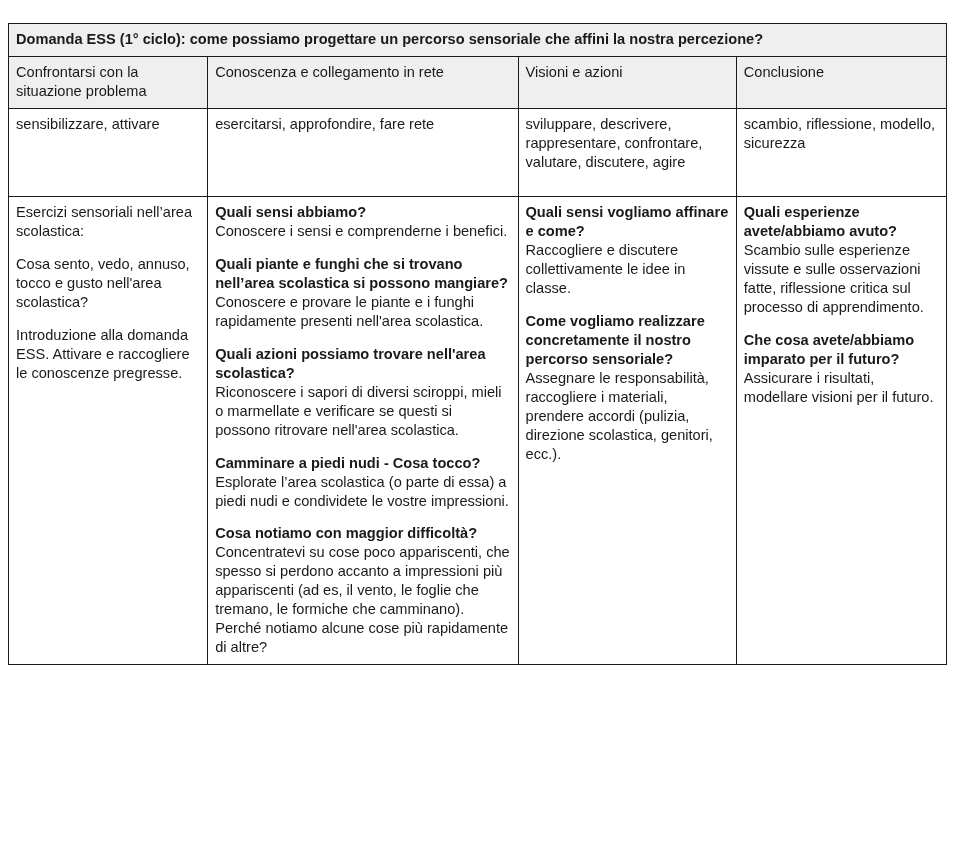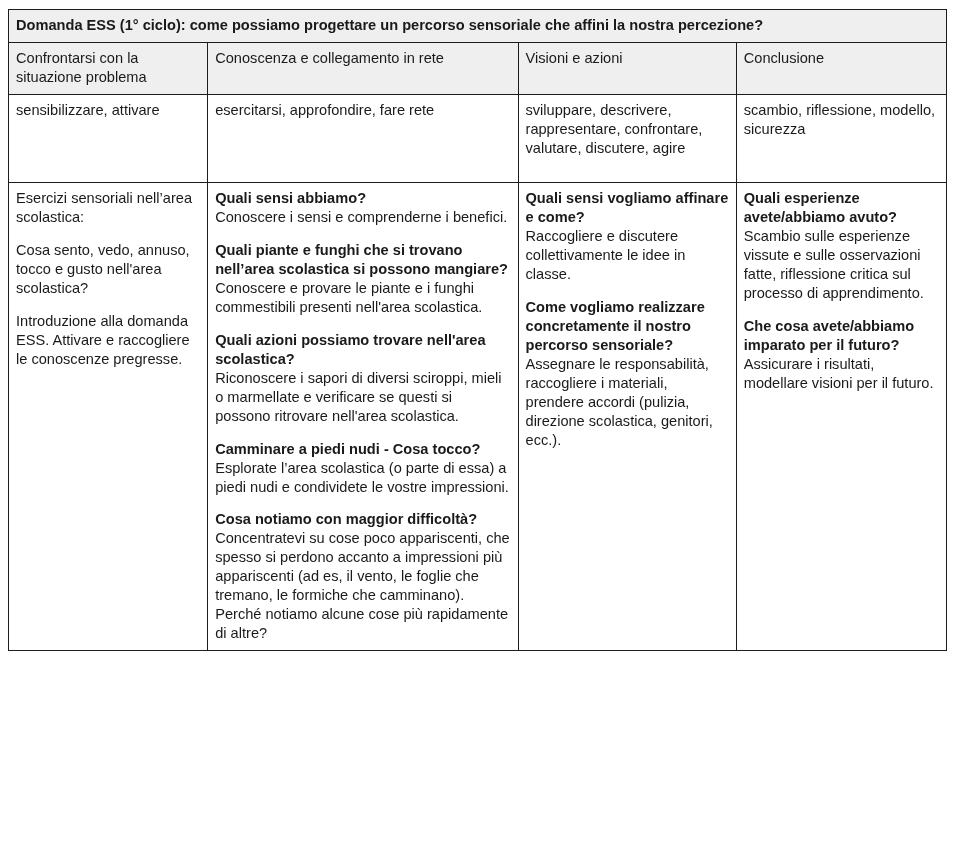--- a/index.html
+++ b/index.html
@@ -12,21 +12,21 @@
     height: 862px;
     overflow: hidden;
     font-family: "Liberation Sans", sans-serif;
     color: #1a1a1a;
   }
   .page {
     position: relative;
     width: 955px;
     height: 748px;
     box-sizing: border-box;
-    padding: 9px 8px 0 8px;
+    padding: 23px 8px 0 8px;
   }
   table.ess {
     width: 939px;
     border-collapse: collapse;
     table-layout: fixed;
   }
   table.ess td {
     border: 1px solid #1c1c1c;
     vertical-align: top;
     padding: 6px 7px 7px 7px;
@@ -126,21 +126,21 @@
           </div>
         </td>
 
         <td>
           <div class="blk">
             <span class="q">Quali sensi abbiamo?</span>
             <span class="a">Conoscere i sensi e comprenderne i benefici.</span>
           </div>
           <div class="blk">
             <span class="q">Quali piante e funghi che si trovano nell’area scolastica si possono mangiare?</span>
-            <span class="a">Conoscere e provare le piante e i funghi commestibili presenti nell'area scolastica.</span>
+            <span class="a">Conoscere e provare le piante e i funghi rapidamente presenti nell'area scolastica.</span>
           </div>
           <div class="blk">
             <span class="q">Quali azioni possiamo trovare nell'area scolastica?</span>
             <span class="a">Riconoscere i sapori di diversi sciroppi, mieli o marmellate e verificare se questi si possono ritrovare nell'area scolastica.</span>
           </div>
           <div class="blk">
             <span class="q">Camminare a piedi nudi - Cosa tocco?</span>
             <span class="a">Esplorate l’area scolastica (o parte di essa) a piedi nudi e condividete le vostre impressioni.</span>
           </div>
           <div class="blk">

